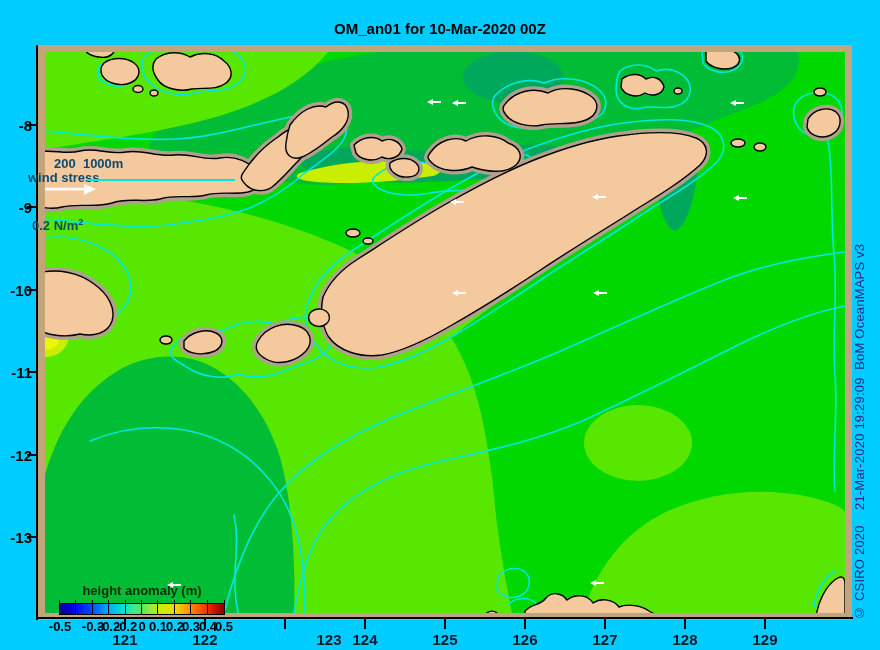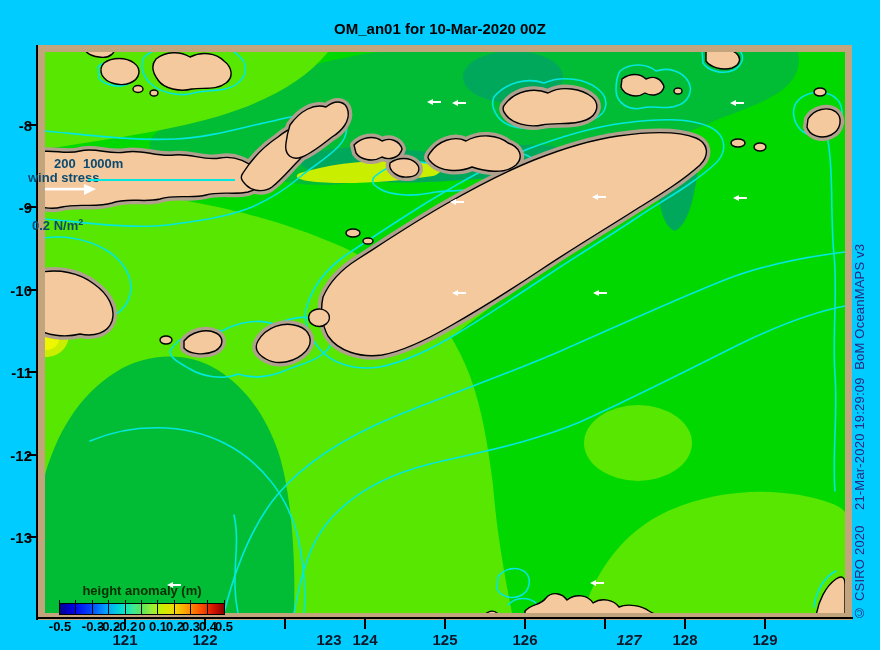--- a/index.html
+++ b/index.html
@@ -203,21 +203,21 @@
 <div class="abs lon-tick" style="left:524px;"></div>
 <div class="abs lon-tick" style="left:604px;"></div>
 <div class="abs lon-tick" style="left:684px;"></div>
 <div class="abs lon-tick" style="left:764px;"></div>
 <div class="abs lon-label" style="left:125px;top:631px;">121</div>
 <div class="abs lon-label" style="left:205px;top:631px;">122</div>
 <div class="abs lon-label" style="left:285px;top:631px;margin-left:44px;">123</div>
 <div class="abs lon-label" style="left:365px;top:631px;">124</div>
 <div class="abs lon-label" style="left:445px;top:631px;">125</div>
 <div class="abs lon-label" style="left:525px;top:631px;">126</div>
-<div class="abs lon-label" style="left:629px;top:631px;font-style:italic;">127</div>
+<div class="abs lon-label" style="left:605px;top:631px;">127</div>
 <div class="abs lon-label" style="left:685px;top:631px;">128</div>
 <div class="abs lon-label" style="left:765px;top:631px;">129</div>
 
 <div class="abs legend-text" style="left:54px;top:156px;">200  1000m</div>
 <div class="abs legend-text" style="left:28px;top:170px;">wind stress</div>
 <div class="abs" id="wind-sample-line"></div>
 <div class="abs legend-text" style="left:32px;top:193px;margin-top:24px;"><span>0.2 N/m</span><sup style="font-size:9px;">2</sup></div>
 
 <div class="abs" id="cbar-title">height anomaly (m)</div>
 <div class="abs" id="cbar"></div>

